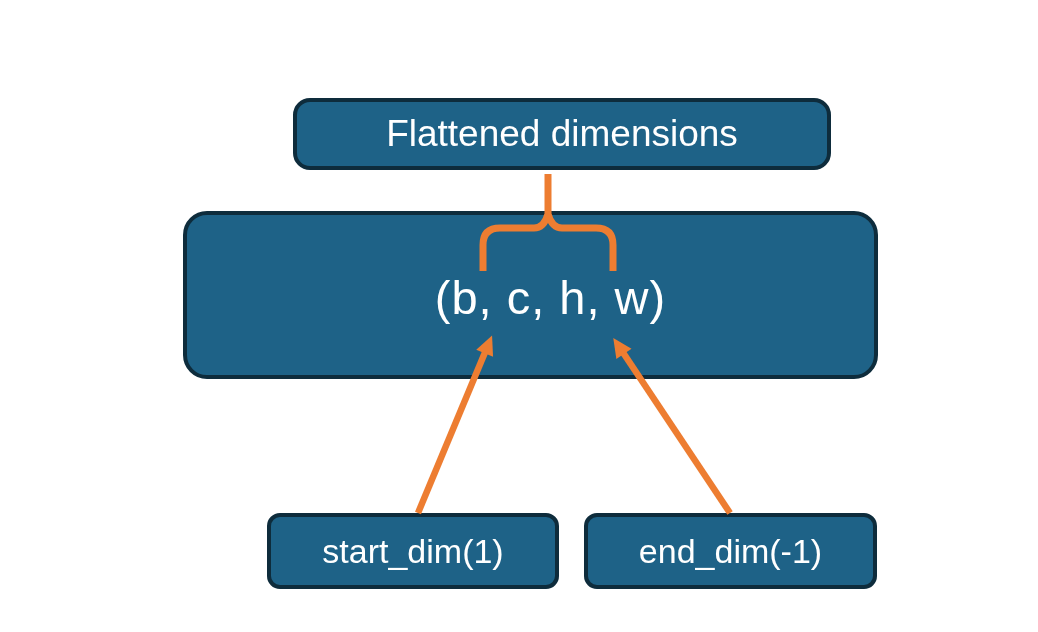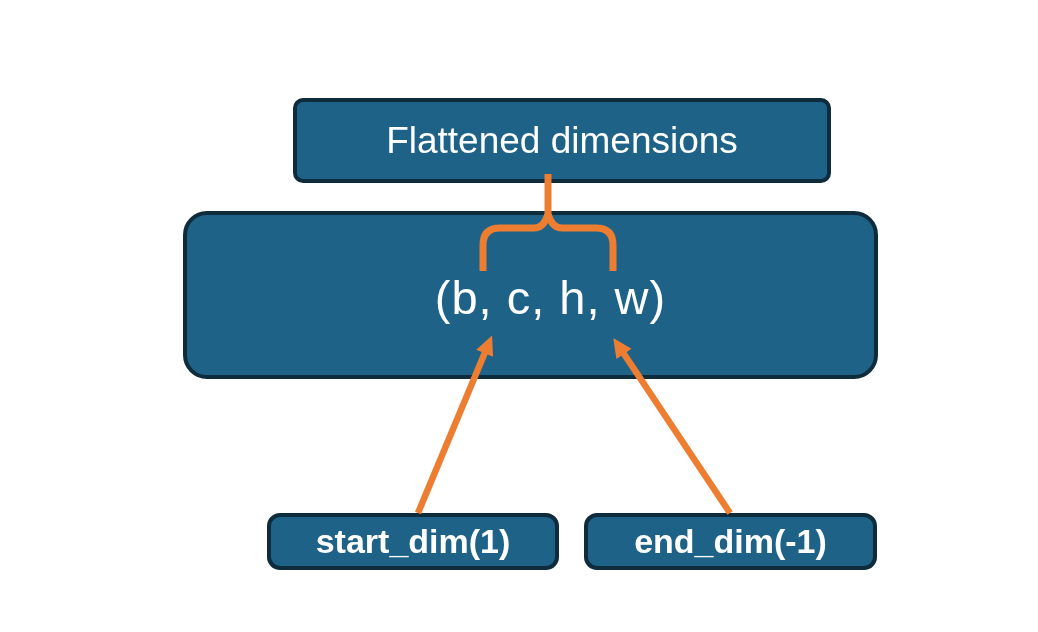--- a/index.html
+++ b/index.html
@@ -22,43 +22,42 @@
     box-sizing: border-box;
     display: flex;
     align-items: center;
     justify-content: center;
     color: #ffffff;
   }
   .top-box {
     left: 293px;
     top: 98px;
     width: 538px;
-    height: 85px;
-    border-radius: 10px;
+    height: 72px;
+    border-radius: 17px;
     font-size: 37px;
   }
   .main-box {
     left: 183px;
     top: 211px;
     width: 695px;
     height: 168px;
     border-radius: 24px;
     font-size: 47px;
   }
   .main-box .label {
     margin-top: 4px;
     letter-spacing: 1px;
     margin-left: 40px;
   }
   .small-box {
     top: 513px;
-    height: 57px;
+    height: 76px;
     border-radius: 13px;
     font-size: 34px;
-    font-weight: bold;
   }
   .start-box {
     left: 267px;
     width: 292px;
   }
   .end-box {
     left: 584px;
     width: 293px;
     text-align: center;
   }

